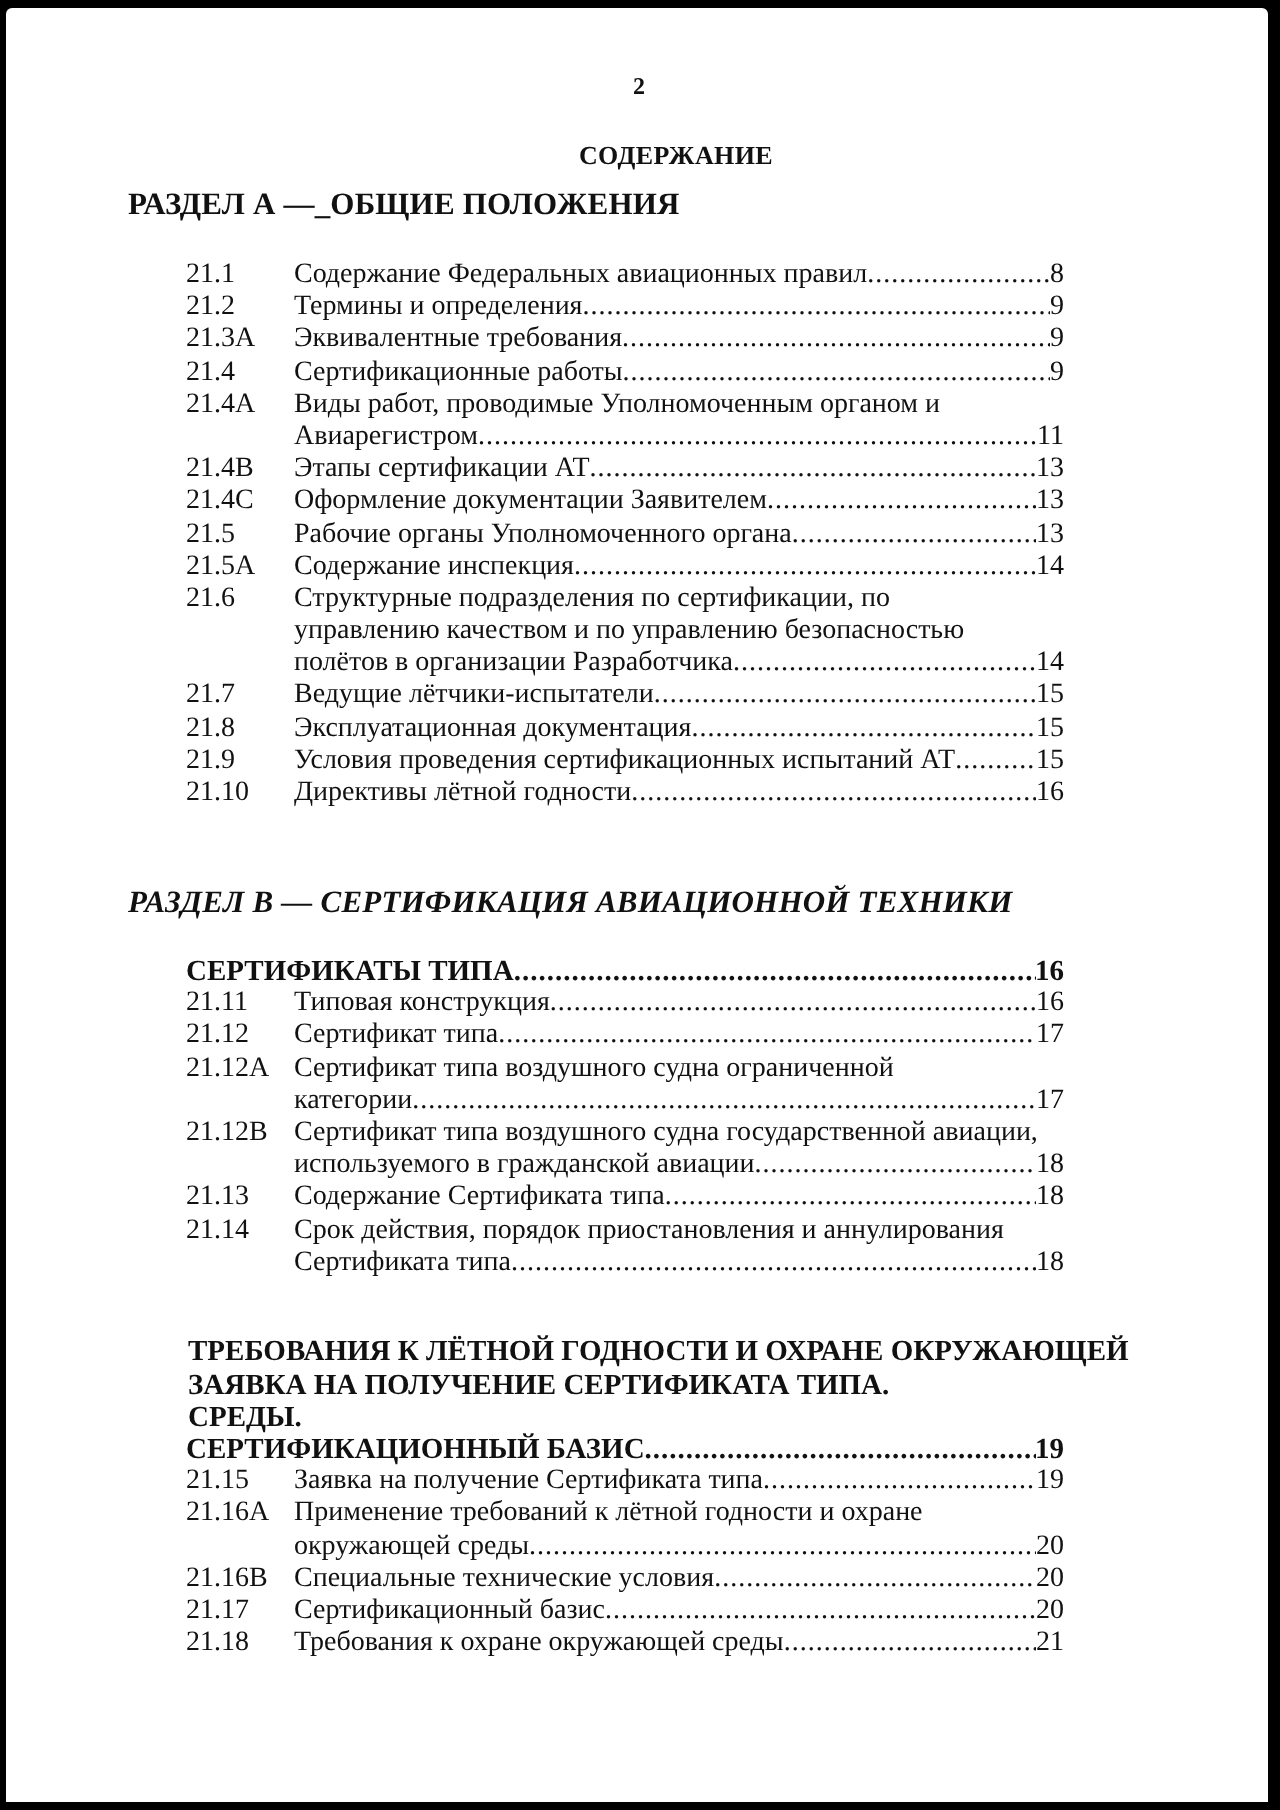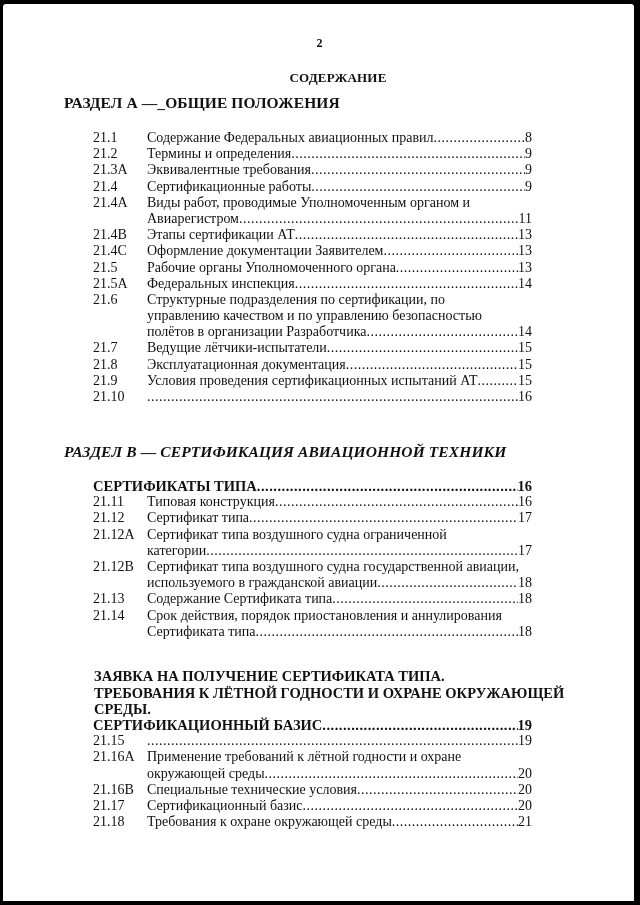--- a/index.html
+++ b/index.html
@@ -132,21 +132,21 @@
             <span class="t">Рабочие органы Уполномоченного органа </span>
             <span class="dots"></span>
             <span class="pg">13</span>
           </div>
         </div>
       </div>
       <div>
         <div class="row">
           <span class="num">21.5A</span>
           <div class="txt">
-            <span class="t">Федеральных инспекция </span>
+            <span class="t">Содержание инспекция </span>
             <span class="dots"></span>
             <span class="pg">14</span>
           </div>
         </div>
       </div>
       <div>
         <div class="row">
           <span class="num">21.6</span>
           <div class="txt">
             <span class="t">Структурные подразделения по сертификации, по</span>
@@ -192,20 +192,21 @@
             <span class="t">Условия проведения сертификационных испытаний АТ </span>
             <span class="dots"></span>
             <span class="pg">15</span>
           </div>
         </div>
       </div>
       <div>
         <div class="row">
           <span class="num">21.10</span>
           <div class="txt">
+            <span class="t">Директивы лётной годности </span>
             <span class="dots"></span>
             <span class="pg">16</span>
           </div>
         </div>
       </div>
     </div>
 
   <div class="section-heading" style="top:439px;font-style:italic;">РАЗДЕЛ В — СЕРТИФИКАЦИЯ АВИАЦИОННОЙ ТЕХНИКИ</div>
 
   <div class="block" style="top:474px;">
@@ -289,38 +290,39 @@
               <span class="t">Сертификата типа </span>
               <span class="dots"></span>
               <span class="pg">18</span>
             </div>
           </div>
         </div>
       </div>
   </div>
 
   <div class="group-head" style="top:664px;">
+    <div>ТРЕБОВАНИЯ К ЛЁТНОЙ ГОДНОСТИ И ОХРАНЕ ОКРУЖАЮЩЕЙ</div>
     <div>ЗАЯВКА НА ПОЛУЧЕНИЕ СЕРТИФИКАТА ТИПА.</div>
-    <div>ТРЕБОВАНИЯ К ЛЁТНОЙ ГОДНОСТИ И ОХРАНЕ ОКРУЖАЮЩЕЙ</div>
     <div>СРЕДЫ.</div>
   </div>
 
   <div class="block" style="top:713px;">
     <div class="row sub-heading">
       <div class="txt">
         <span class="t">СЕРТИФИКАЦИОННЫЙ БАЗИС</span>
         <span class="dots"></span>
         <span class="pg">19</span>
       </div>
     </div>
     <div>
         <div>
           <div class="row">
             <span class="num">21.15</span>
             <div class="txt">
+              <span class="t">Заявка на получение Сертификата типа </span>
               <span class="dots"></span>
               <span class="pg">19</span>
             </div>
           </div>
         </div>
         <div>
           <div class="row">
             <span class="num">21.16A</span>
             <div class="txt">
               <span class="t">Применение требований к лётной годности и охране</span>

